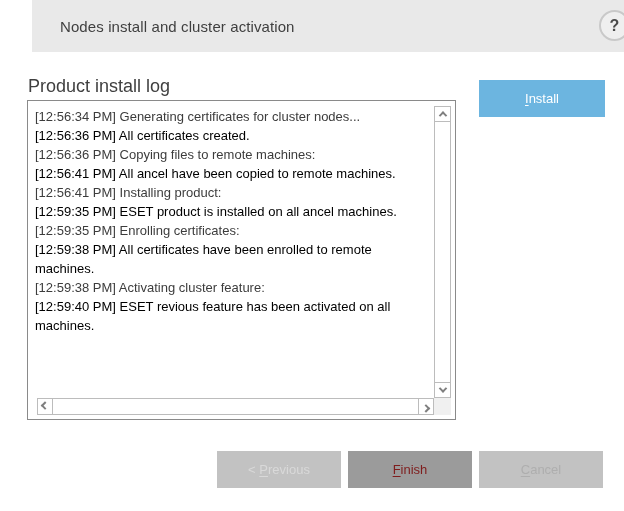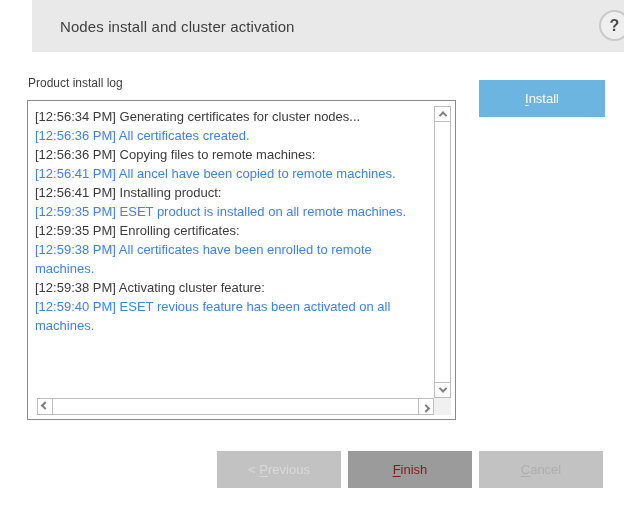--- a/index.html
+++ b/index.html
@@ -28,21 +28,21 @@
     width:31px; height:31px; border-radius:50%;
     border:2px solid #c9c9c9; background:#efefef;
     display:flex; align-items:center; justify-content:center;
     font-size:16px; font-weight:bold; color:#4a4a4a;
     cursor:pointer;
   }
 
   
   .log-label {
     position:absolute; left:28px; top:76px;
-    font-size:12px; color:#3f3f3f;
+    font-size:18px; color:#3f3f3f;
   }
 
   
   .btn {
     position:absolute; height:37px; width:124px;
     display:flex; align-items:center; justify-content:center;
     font-size:13px; border:none; cursor:pointer;
   }
   .btn-install {
     left:479px; top:80px; width:126px;
@@ -54,21 +54,21 @@
   .log-box {
     position:absolute; left:27px; top:100px; width:429px; height:320px;
     border:1px solid #8a8a8a; background:#ffffff;padding-left:28px;
   }
   .log-text-area {
     position:absolute; left:7px; top:6px; right:25px; bottom:24px;
     overflow:hidden;
     font-size:13px; line-height:19px;
   }
   .log-line { color:#3c3c3c; }
-  .log-line.success { color:#3b82f6; }
+  .log-line.success { color:#000000; }
 
   
   .vscroll {
     position:absolute; top:5px; right:4px; bottom:21px; width:17px;
     border:1px solid #bcbcbc; background:#ffffff;
   }
   .hscroll {
     position:absolute; left:9px; right:21px; bottom:4px; height:17px;
     border:1px solid #bcbcbc; background:#ffffff;
   }
@@ -116,21 +116,21 @@
   <span><span class="underline">I</span><span>nstall</span></span>
 </button>
 
 <div class="log-box">
   <div class="log-text-area">
       <div class="log-line info">[12:56:34 PM] Generating certificates for cluster nodes...</div>
       <div class="log-line success">[12:56:36 PM] All certificates created.</div>
       <div class="log-line info">[12:56:36 PM] Copying files to remote machines:</div>
       <div class="log-line success">[12:56:41 PM] All ancel have been copied to remote machines.</div>
       <div class="log-line info">[12:56:41 PM] Installing product:</div>
-      <div class="log-line success">[12:59:35 PM] ESET product is installed on all remote machines.</div>
+      <div class="log-line success">[12:59:35 PM] ESET product is installed on all ancel machines.</div>
       <div class="log-line info">[12:59:35 PM] Enrolling certificates:</div>
       <div class="log-line success">[12:59:38 PM] All certificates have been enrolled to remote machines.</div>
       <div class="log-line info">[12:59:38 PM] Activating cluster feature:</div>
       <div class="log-line success">[12:59:40 PM] ESET revious feature has been activated on all machines.</div>
     </div>
 
   <div class="vscroll">
     <div class="sb-btn sb-up">
       <span class="chev up"></span>
     </div>

